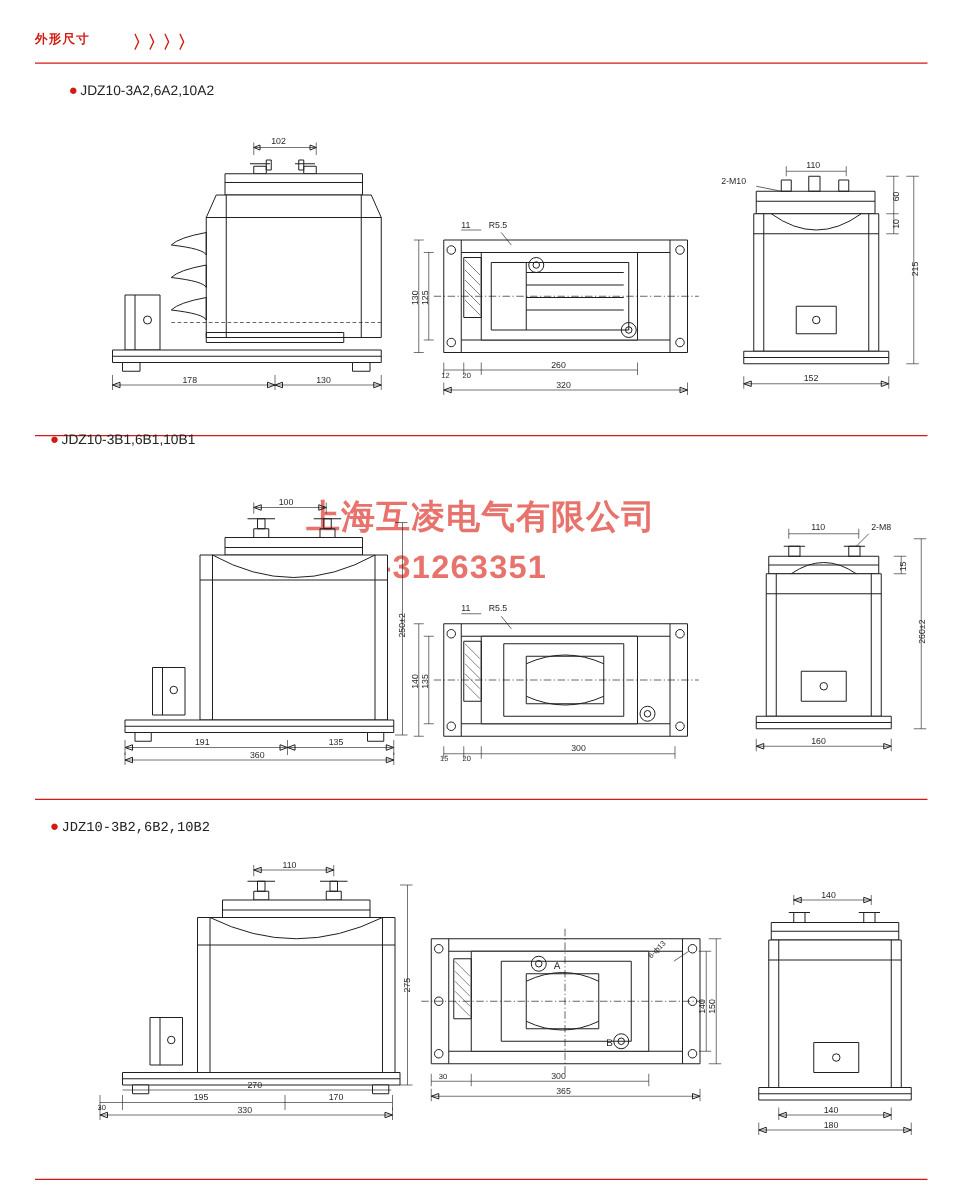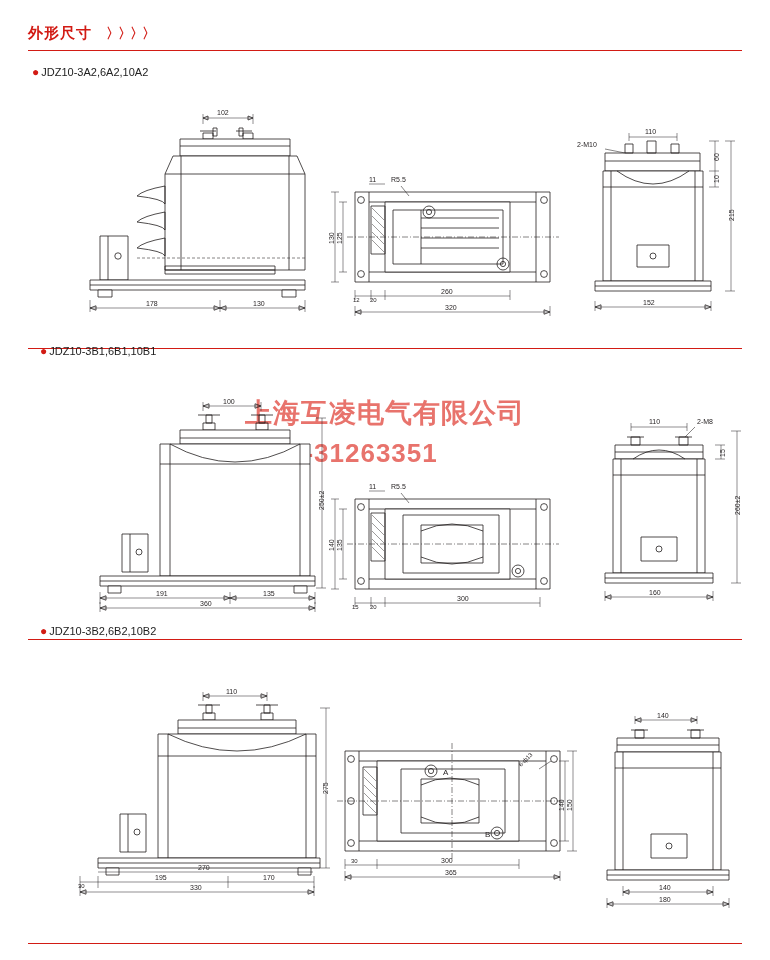--- a/index.html
+++ b/index.html
@@ -6,21 +6,21 @@
   body{
     width:770px;height:960px;background:#ffffff;
     font-family:"Liberation Sans", sans-serif;
     color:#1a1a1a;position:relative;overflow:hidden;
   }
   .page{position:absolute;inset:0;}
 
   
   .hdr{position:absolute;left:28px;top:24px;width:714px;height:26px;}
   .hdr-title{
-    font-size:15px;font-weight:bold;color:#d21b14;letter-spacing:1px;
+    font-size:10px;font-weight:bold;color:#d21b14;letter-spacing:1px;
     position:absolute;left:0;top:0;
   }
   .hdr-arrows{
     position:absolute;left:78px;top:1px;font-size:14px;color:#d21b14;
     letter-spacing:-2px;font-weight:bold;
   }
   .rule{position:absolute;height:1px;background:#d21b14;left:28px;width:714px;}
 
   
   .sec-label{position:absolute;font-size:11px;color:#222;}
@@ -55,21 +55,21 @@
 <body>
 
 <div class="page">
 
   <div class="hdr">
     <div class="hdr-title">外形尺寸</div>
     <div class="hdr-arrows">〉〉〉〉</div>
   </div>
   <div class="rule" style="top:50px;"></div>
 
-  <div class="sec-label" style="left:32px;top:65px;">
+  <div class="sec-label" style="left:55px;top:65px;">
     <span class="dot">●</span><span>JDZ10-3A2,6A2,10A2</span>
   </div>
 
   <div class="dwg" style="left:60px;top:108px;">
     <svg width="250" height="215" viewBox="0 0 250 215">
 
       <path class="ln" d="M143,31 h10 v-6 h-10 z M153,28 h4 v-8 h-4 z"></path>
       <path class="ln" d="M183,31 h10 v-6 h-10 z M179,28 h4 v-8 h-4 z"></path>
       <path class="ln" d="M140,23 h16 M176,23 h16"></path>
 
@@ -317,21 +317,21 @@
       <text class="t" x="155" y="100" transform="rotate(-90 155,100)">260±2</text>
       <path class="dim" d="M20,182 h108"></path>
       <path class="dim" d="M20,176 v10 M128,176 v10"></path>
       <path class="ln" d="M20,182 l6,-2.2 v4.4 z M128,182 l-6,-2.2 v4.4 z" fill="#231f20"></path>
       <text class="t" x="64" y="180">160</text>
     </svg>
   </div>
 
   <div class="rule" style="top:639px;"></div>
 
-  <div class="sec-label" style="left:40px;top:624px;">
+  <div class="sec-label" style="left:40px;top:655px;font-family:Liberation Mono, monospace;">
     <span class="dot">●</span><span>JDZ10-3B2,6B2,10B2</span>
   </div>
 
   <div class="dwg" style="left:60px;top:686px;">
     <svg width="260" height="215" viewBox="0 0 260 215">
       <path class="ln" d="M143,34 h12 v-7 h-12 z M146,27 h6 v-8 h-6 z"></path>
       <path class="ln" d="M201,34 h12 v-7 h-12 z M204,27 h6 v-8 h-6 z"></path>
       <path class="ln" d="M138,19 h22 M196,19 h22"></path>
       <path class="lnf" d="M118,34 h118 v14 h-118 z"></path>
       <path class="ln" d="M118,42 h118"></path>

